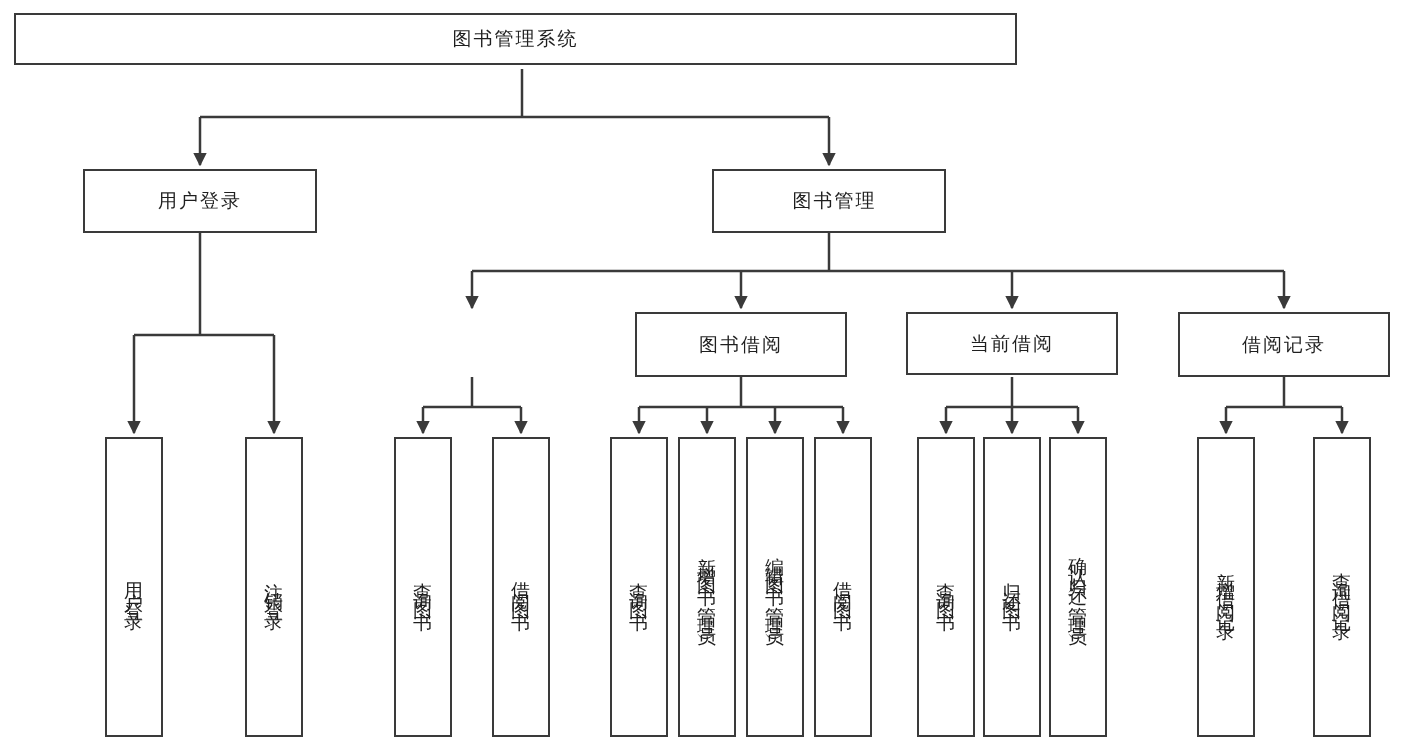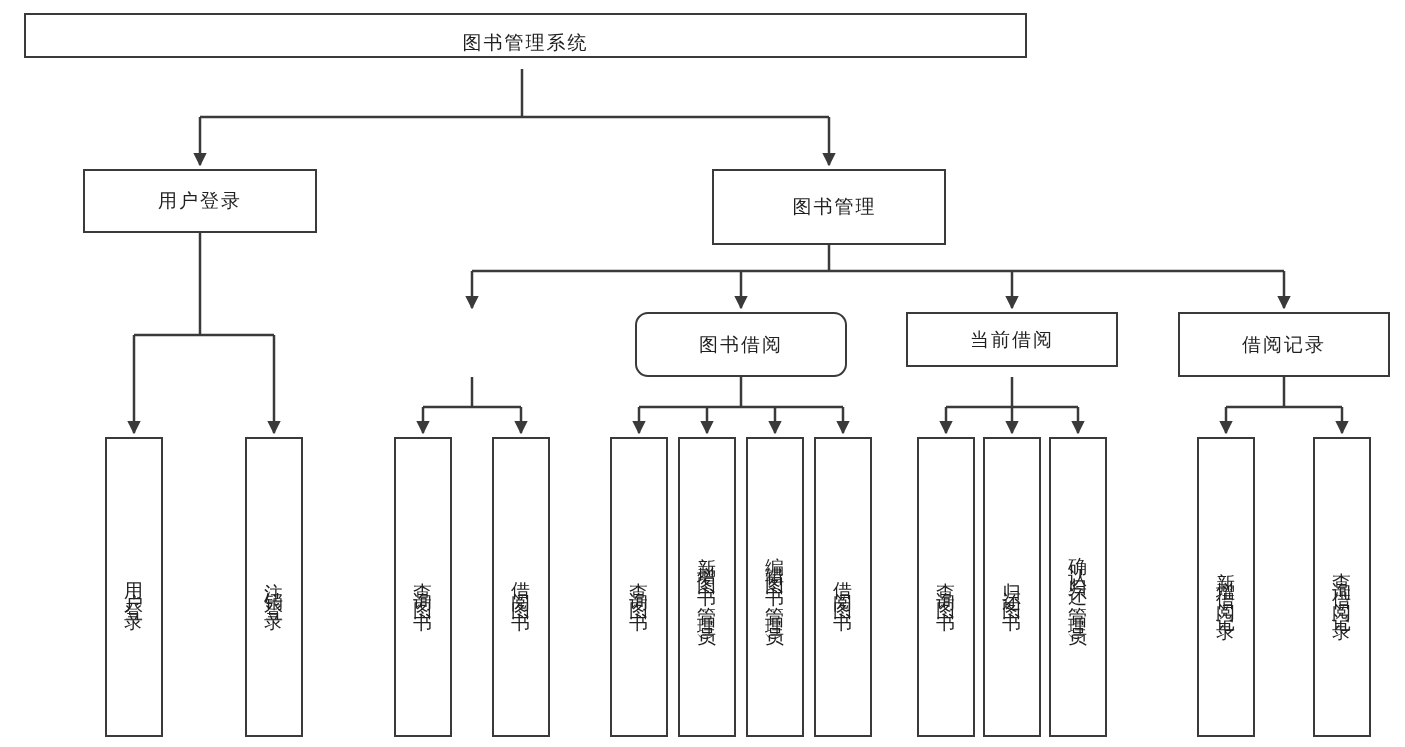--- a/index.html
+++ b/index.html
@@ -107,35 +107,35 @@
     <path class="wire" d="M707 407 V433" marker-end="url(#arrow)"></path>
     <path class="wire" d="M775 407 V433" marker-end="url(#arrow)"></path>
     <path class="wire" d="M843 407 V433" marker-end="url(#arrow)"></path>
     <path class="wire" d="M946 407 V433" marker-end="url(#arrow)"></path>
     <path class="wire" d="M1012 407 V433" marker-end="url(#arrow)"></path>
     <path class="wire" d="M1078 407 V433" marker-end="url(#arrow)"></path>
     <path class="wire" d="M1226 407 V433" marker-end="url(#arrow)"></path>
     <path class="wire" d="M1342 407 V433" marker-end="url(#arrow)"></path>
   </svg>
 
-  <div class="node" style="left:24px; top:13px; width:1003px; height:45px;align-items:flex-end;">
+  <div class="node" style="left:14px; top:13px; width:1003px; height:52px;">
     <span>图书管理系统</span>
   </div>
 
   <div class="node" style="left:83px; top:169px; width:234px; height:64px;">
     <span>用户登录</span>
   </div>
-  <div class="node" style="left:712px; top:169px; width:234px; height:76px;padding-left:11px;">
+  <div class="node" style="left:712px; top:169px; width:234px; height:64px;padding-left:11px;">
     <span>图书管理</span>
   </div>
 
-  <div class="node" style="left:635px; top:312px; width:212px; height:65px;border-radius:13px;">
+  <div class="node" style="left:635px; top:312px; width:212px; height:65px;">
     <span>图书借阅</span>
   </div>
-  <div class="node" style="left:906px; top:312px; width:212px; height:55px;">
+  <div class="node" style="left:906px; top:312px; width:212px; height:63px;">
     <span>当前借阅</span>
   </div>
   <div class="node" style="left:1178px; top:312px; width:212px; height:65px;">
     <span>借阅记录</span>
   </div>
 
   <div class="node leaf" style="left:105px; top:437px; width:58px; height:300px;">
     <span>用户登录</span>
   </div>
   <div class="node leaf" style="left:245px; top:437px; width:58px; height:300px;">

